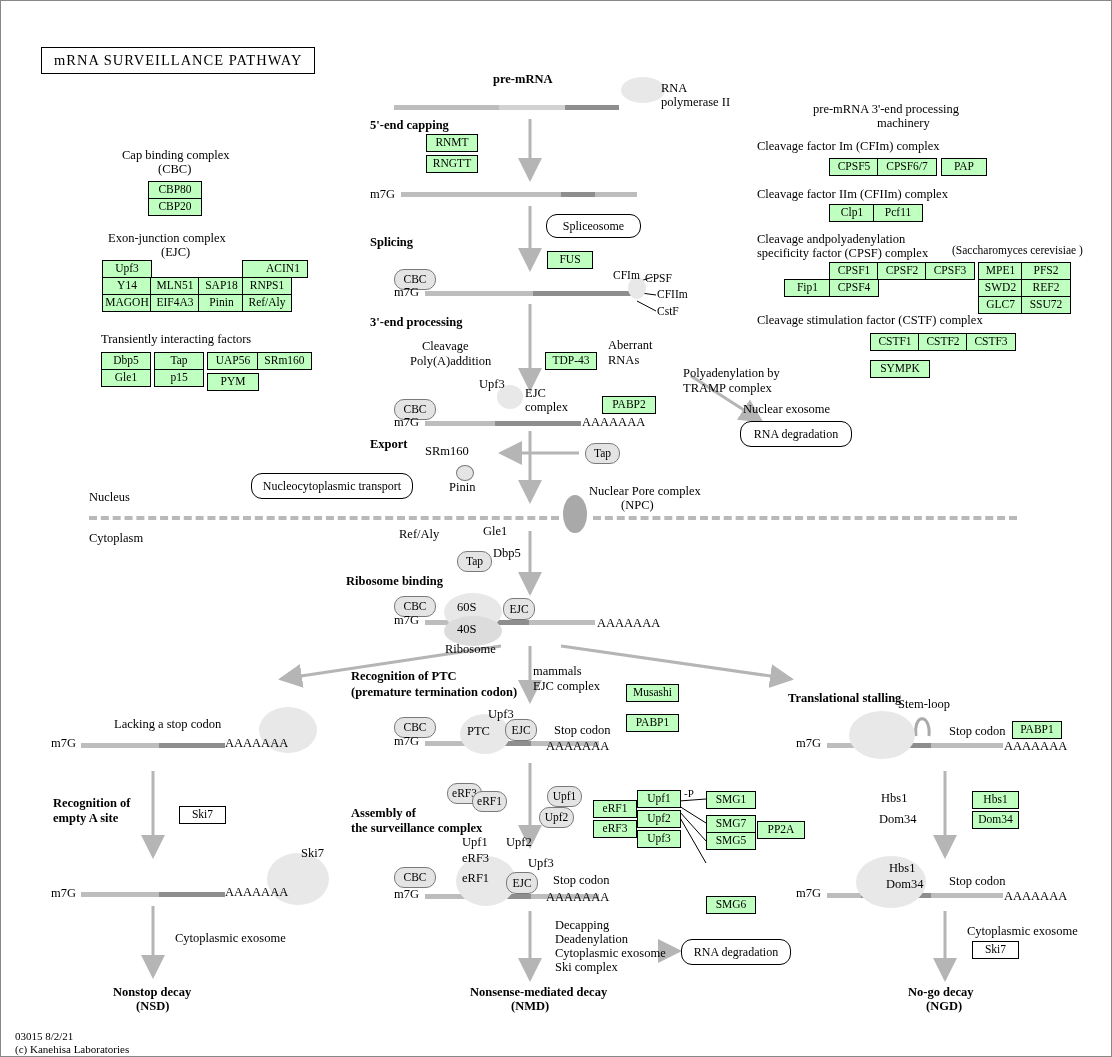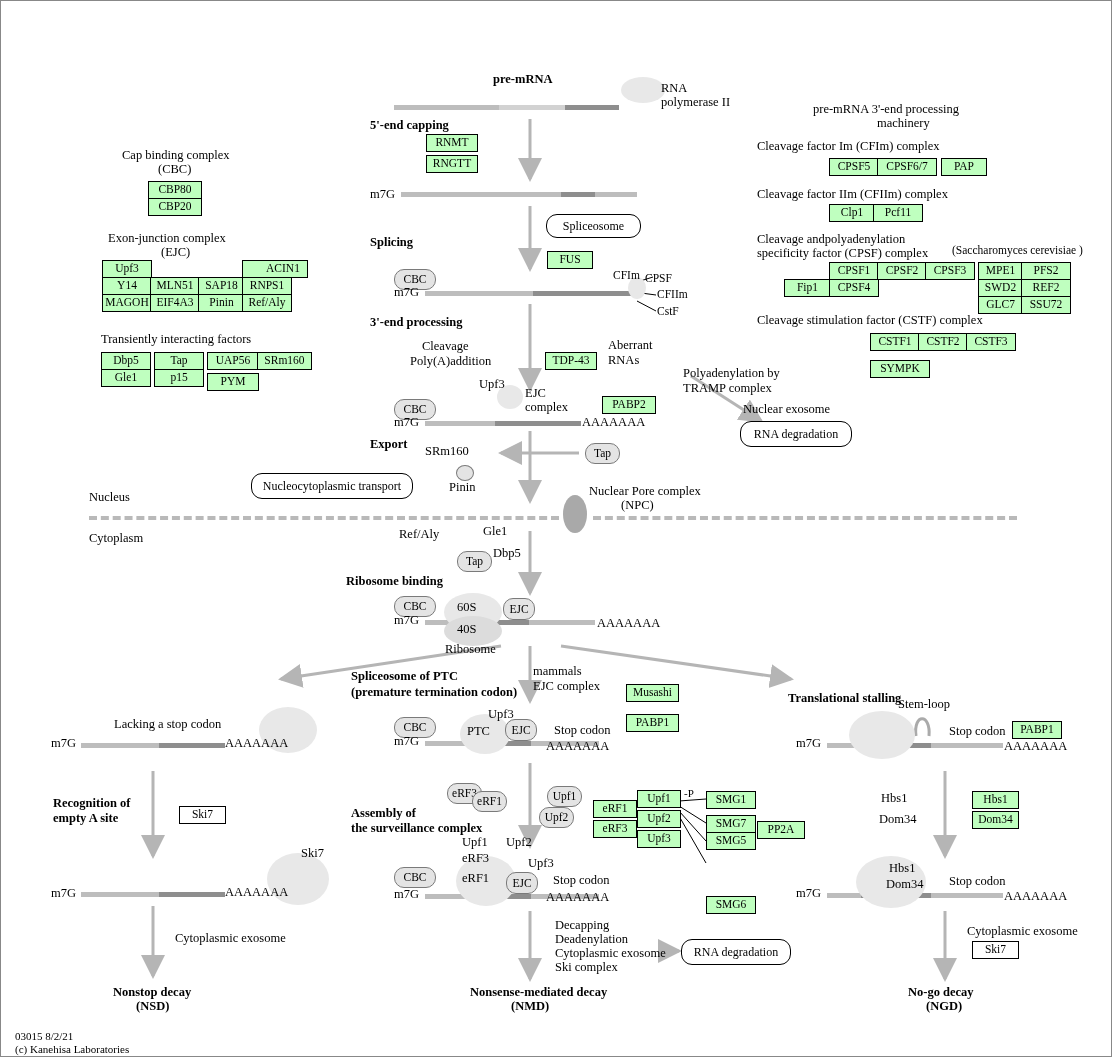--- a/index.html
+++ b/index.html
@@ -66,20 +66,21 @@
     <line x1="678" y1="800" x2="705" y2="798" stroke="#000" stroke-width="1"></line>
     <line x1="678" y1="805" x2="705" y2="822" stroke="#000" stroke-width="1"></line>
     <line x1="678" y1="810" x2="705" y2="840" stroke="#000" stroke-width="1"></line>
     <line x1="678" y1="815" x2="705" y2="862" stroke="#000" stroke-width="1"></line>
     <line x1="753" y1="822" x2="753" y2="838" stroke="#000" stroke-width="1"></line>
 
     <path d="M915,735 C912,712 930,712 928,735" fill="none" stroke="#aaaaaa" stroke-width="3"></path>
     <path d="M889,885 C886,860 906,860 903,882" fill="none" stroke="#aaaaaa" stroke-width="3"></path>
   </svg>
 
+  <div class="title-box" style="left:40px;top:46px;">mRNA  SURVEILLANCE  PATHWAY</div>
 
   <div class="lbl b" style="left:492px;top:71px;">pre-mRNA</div>
   <div class="blob" style="left:620px;top:76px;width:44px;height:26px;"></div>
   <div class="lbl" style="left:660px;top:80px;">RNA</div>
   <div class="lbl" style="left:660px;top:94px;">polymerase II</div>
 
   <div class="bar" style="left:393px;top:104px;width:105px;"></div>
   <div class="bar" style="left:498px;top:104px;width:66px;background:#d2d2d2;"></div>
   <div class="bar dark" style="left:564px;top:104px;width:54px;"></div>
 
@@ -237,21 +238,21 @@
   <div class="bar" style="left:80px;top:891px;width:78px;"></div>
   <div class="bar dark" style="left:158px;top:891px;width:66px;"></div>
   <div class="blob" style="left:266px;top:852px;width:62px;height:52px;"></div>
   <div class="lbl" style="left:300px;top:845px;">Ski7</div>
   <div class="lbl" style="left:224px;top:884px;">AAAAAAA</div>
 
   <div class="lbl" style="left:174px;top:930px;">Cytoplasmic exosome</div>
   <div class="lbl b" style="left:112px;top:984px;">Nonstop decay</div>
   <div class="lbl b" style="left:135px;top:998px;">(NSD)</div>
 
-  <div class="lbl b" style="left:350px;top:668px;">Spliceosome of PTC</div>
+  <div class="lbl b" style="left:350px;top:668px;">Recognition of PTC</div>
   <div class="lbl b" style="left:350px;top:684px;">(premature termination codon)</div>
   <div class="lbl" style="left:532px;top:663px;">mammals</div>
   <div class="lbl" style="left:532px;top:678px;">EJC complex</div>
   <div class="gene" style="left:625px;top:683px;width:51px;">Musashi</div>
   <div class="gene" style="left:625px;top:713px;width:51px;">PABP1</div>
 
   <div class="ovalg" style="left:393px;top:716px;width:40px;height:19px;line-height:19px;border-radius:10px;">CBC</div>
   <div class="lbl" style="left:393px;top:733px;">m7G</div>
   <div class="bar" style="left:424px;top:740px;width:44px;"></div>
   <div class="bar dark" style="left:468px;top:740px;width:62px;"></div>

